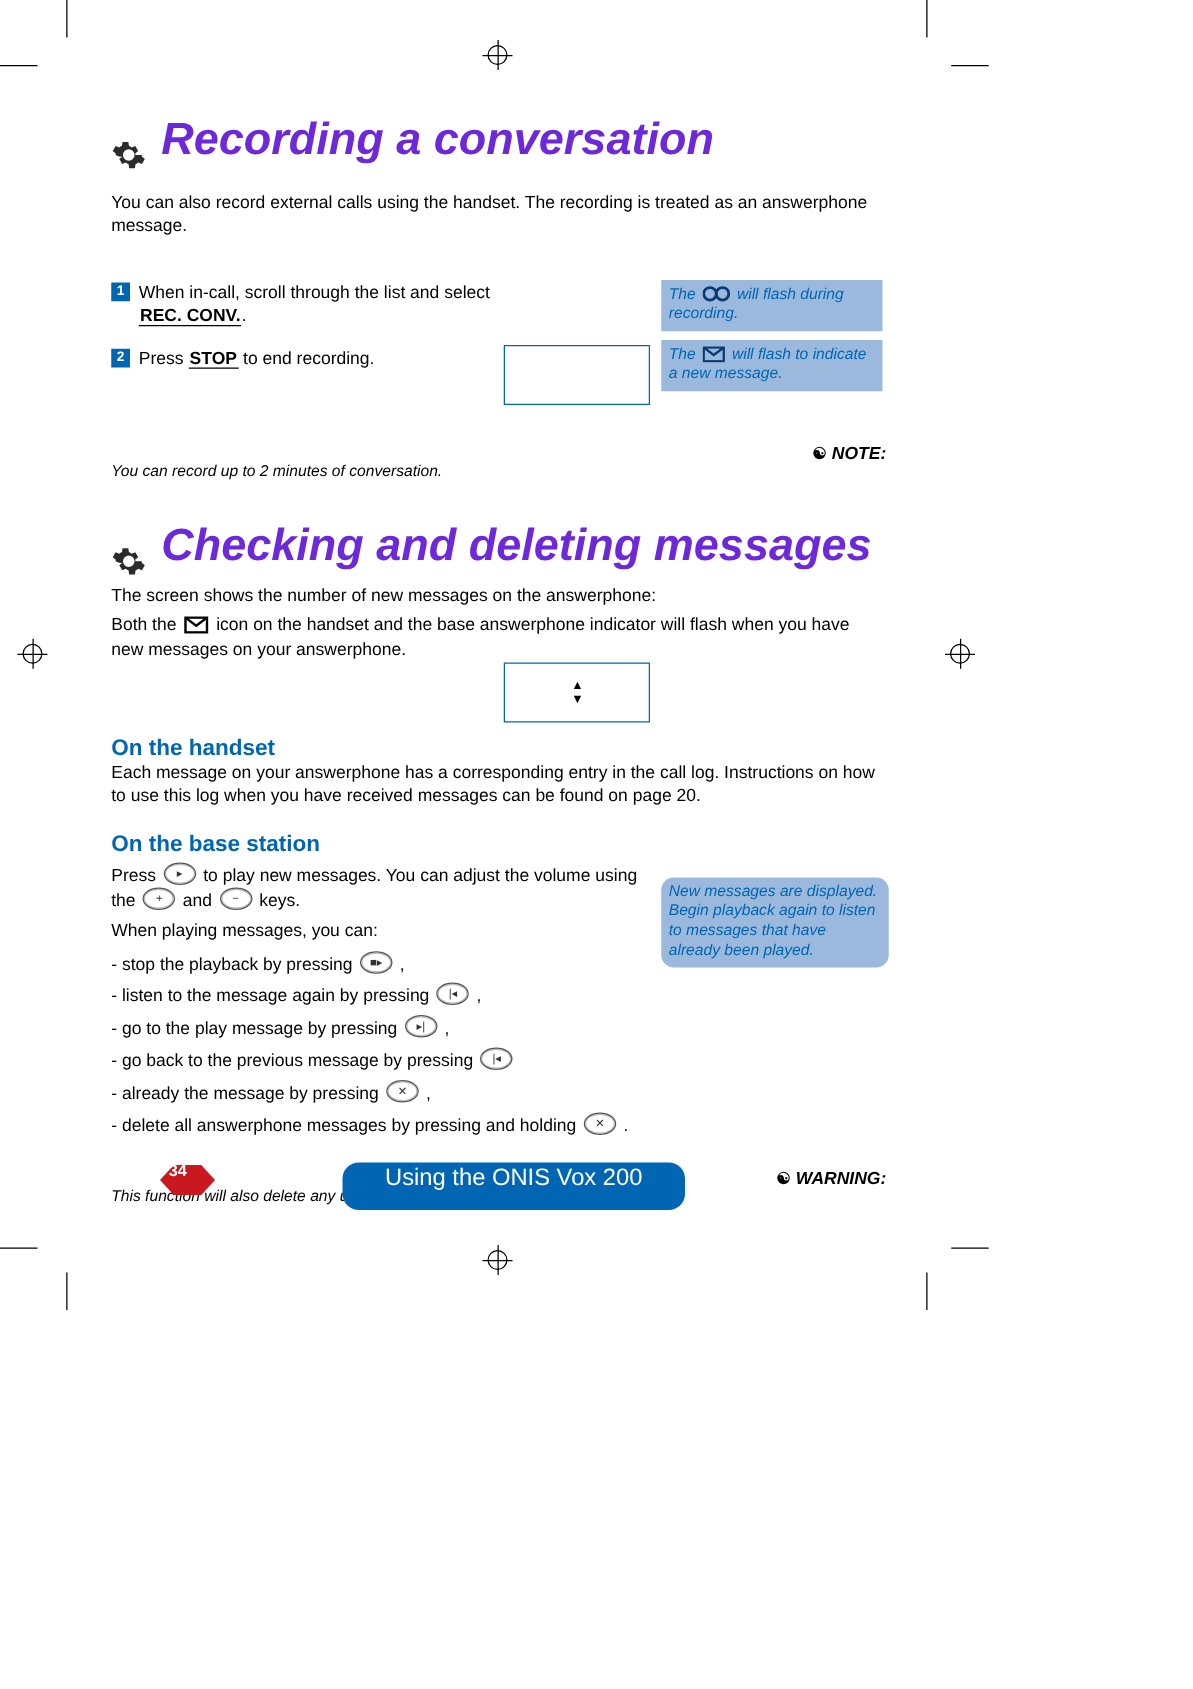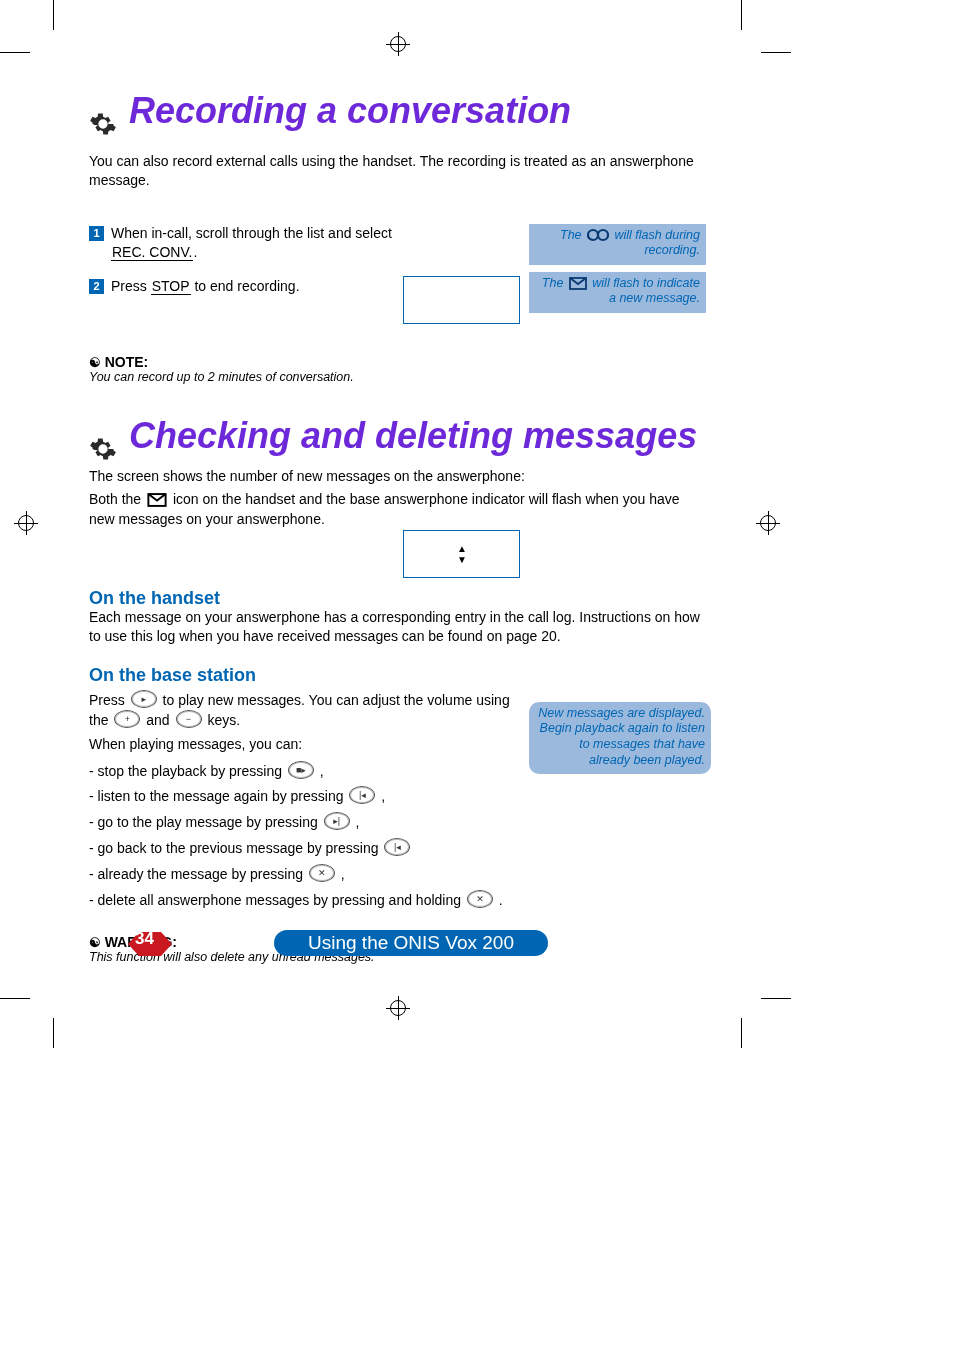--- a/index.html
+++ b/index.html
@@ -91,51 +91,52 @@
     width: 15px; height: 15px;
     background: #0066b3;
     color: #fff;
     font-size: 11px;
     text-align: center;
     line-height: 15px;
     font-weight: 700;
   }
   .boxed-label {
     border-bottom: 1px solid #000;
-    font-weight: 400;
+    font-weight: 700;
     padding: 0 1px;
   }
 
   .display-box {
     position: absolute;
     border: 1.5px solid #0066b3;
     width: 115px;
     height: 46px;
     background: #fff;
   }
   .info-box {
     position: absolute;
     background: #9bb9dd;
     color: #0066b3;
     font-style: italic;
     font-size: 12.5px;
     padding: 4px 6px 6px 6px;
     width: 165px;
     line-height: 1.25;
-    text-align: right;
   }
   .info-icon {
     display:inline-block;
     vertical-align:-3px;
     margin:0 2px;
   }
 
   .note-head, .warn-head {
     font-weight: 700;
+    font-style: italic;
     margin-top: 20px;
+    text-align: right;
   }
   .note-head::before, .warn-head::before {
     content: "☯";
     font-style: normal;
     font-family: Arial, sans-serif;
     margin-right: 4px;
     font-size: 13px;
   }
   .note-body, .warn-body {
     font-style: italic;
@@ -167,31 +168,31 @@
     left: 89px;
     top: 930px;
     width: 620px;
     text-align: center;
   }
   .page-pill {
     display: inline-block;
     background: #0066b3;
     color: #fff;
     font-size: 19px;
-    height: 26px;
+    height: 38px;
     line-height: 26px;
     padding: 0 34px;
     border-radius: 13px;
   }
   .page-num-shape {
     position: absolute;
     left: 10px; top: -1px;
     color: #fff;
     font-weight: 700;
-    font-size: 17px;
+    font-size: 13px;
     z-index: 2;
   }
   .page-num-bg {
     position:absolute;
     left:0; top:0;
     z-index:1;
   }
   .footer-wrap {
     position: relative;
     width: 570px;

